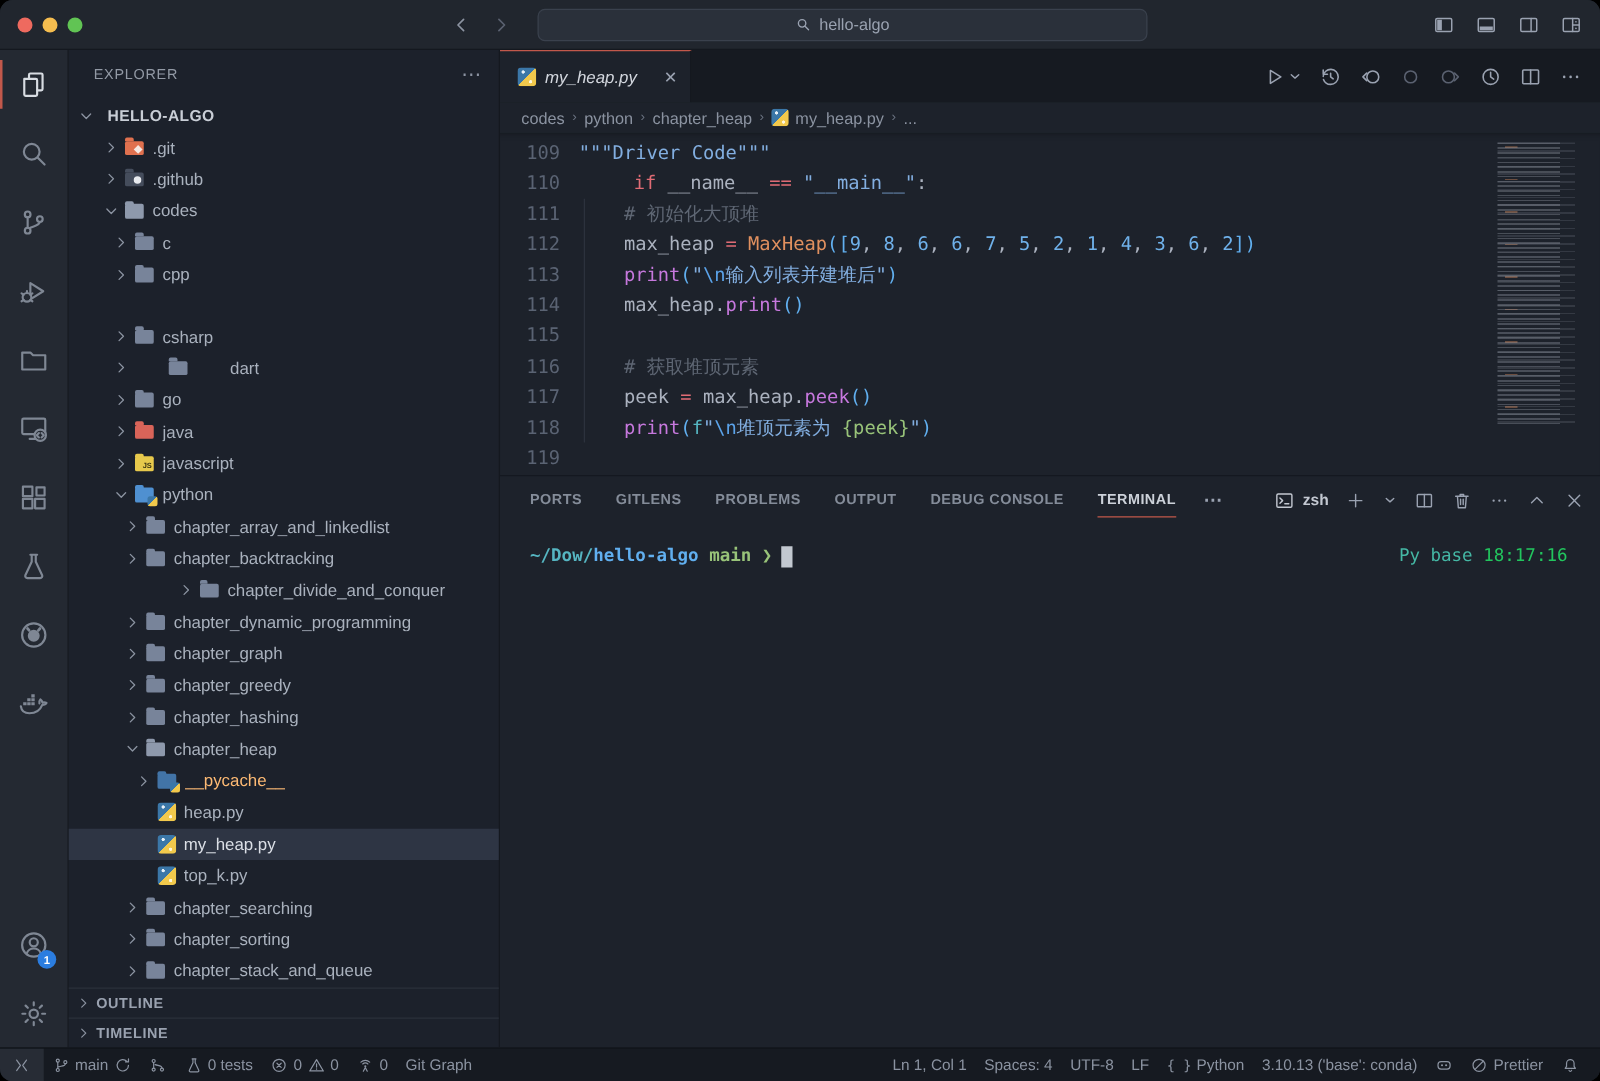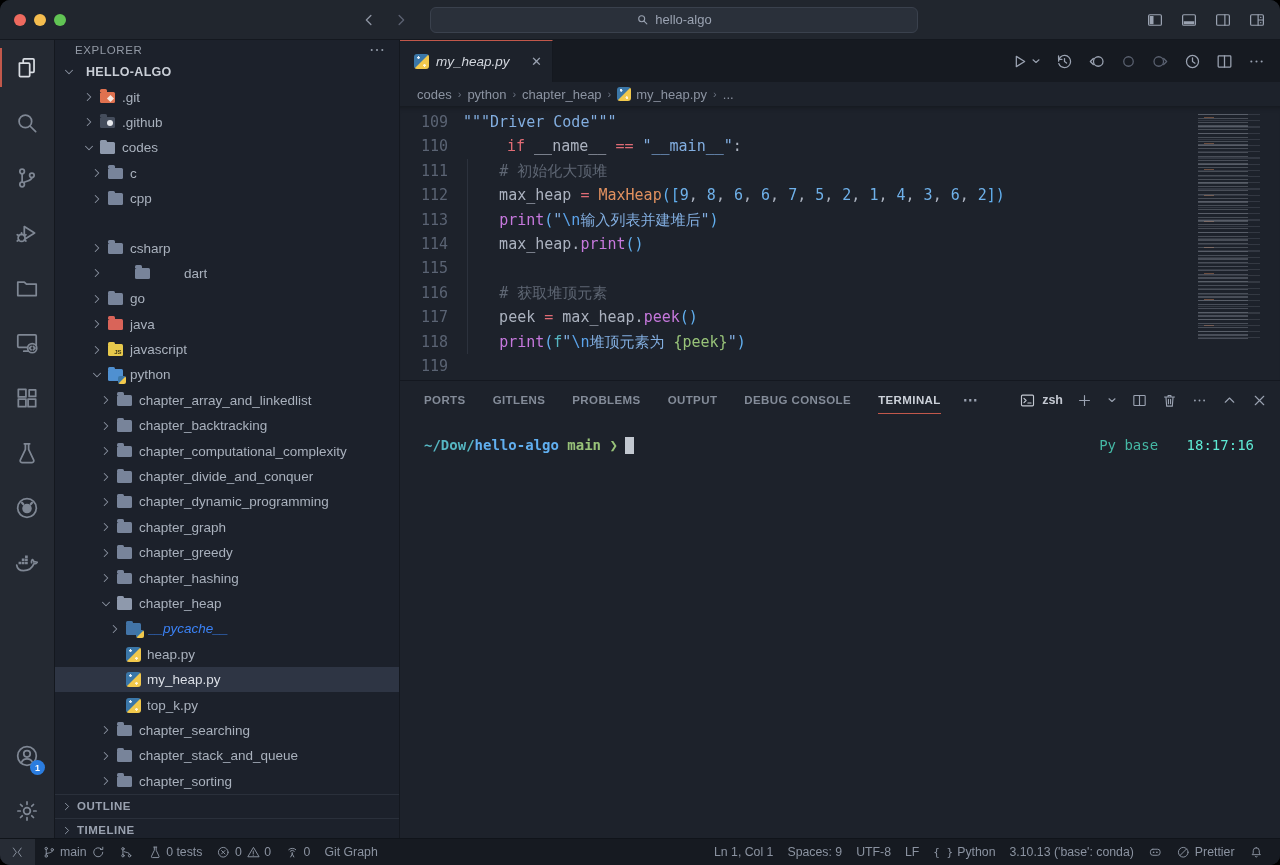--- a/index.html
+++ b/index.html
@@ -31,21 +31,21 @@
   .ab-bottom{margin-top:auto;}
   .badge{position:absolute;right:9px;bottom:8px;background:#2b7de0;color:#fff;font-size:9px;min-width:15px;height:15px;border-radius:8px;display:flex;align-items:center;justify-content:center;font-weight:bold;}
 
   
   .sidebar{width:345px;background:#1c212b;display:flex;flex-direction:column;border-right:1px solid #14181f;font-size:13.5px;}
   .sb-header{height:40px;display:flex;align-items:center;padding:0 14px 0 20px;color:#9299a5;font-size:11.5px;letter-spacing:.6px;}
   .sb-header .more{margin-left:auto;color:#8b93a1;letter-spacing:0;font-size:16px;cursor:pointer;}
   .tree{flex:none;}
   .trow{height:25.4px;display:flex;align-items:center;color:#a9b1bd;cursor:pointer;white-space:nowrap;}
   .trow.selected{background:#2e3544;color:#dbdfe6;}
-  .trow.dimmed .tlabel{color:#3b82f6;font-style:italic;}
+  .trow.dimmed .tlabel{color:#fdba74;}
   .trow .chev{width:18px;height:14px;color:#8b93a1;flex:none;}
   .trow .chev svg{width:14px;height:14px;}
   .trow.root{font-weight:bold;color:#c9ced6;font-size:12.5px;letter-spacing:.3px;}
   .tlabel{margin-left:6px;overflow:hidden;text-overflow:ellipsis;}
   .fico{width:16px;height:16px;position:relative;flex:none;}
   .fold{position:absolute;left:0;top:2.5px;width:15px;height:11.5px;border-radius:1.5px;background:#78849a;}
   .fold::before{content:"";position:absolute;top:-2.5px;left:0;width:6.5px;height:3px;background:inherit;border-radius:1.5px 1.5px 0 0;}
   .fi--folder-open .fold{background:#8e99ac;}
   .fi--folder-git .fold{background:#e0714f;}
   .fi--folder-git .fold::after{content:"";position:absolute;right:2px;bottom:2px;width:5px;height:5px;background:#f6e8e2;transform:rotate(45deg);}
@@ -118,21 +118,21 @@
   .panel-tools .icn{width:17px;height:17px;}
   .shell-pick{display:flex;align-items:center;gap:6px;font-size:12.5px;color:#c3c8d1;cursor:pointer;}
   .panel-tools .sm{width:12px;height:12px;}
   .term{flex:1;padding:16px 26px 0 24px;font-family:"DejaVu Sans Mono",monospace;font-size:14px;line-height:20px;}
   .promptline{display:flex;align-items:center;white-space:pre;}
   .t-cyan{color:#56b6c2;font-weight:bold;}
   .t-blue{color:#61afef;font-weight:bold;}
   .t-green{color:#98c379;font-weight:bold;}
   .t-plain{color:#abb2bf;}
   .t-teal{color:#45b8a5;margin-top:28px;}
-  .t-dim{color:#5eead4;margin-left:20px;}
+  .t-dim{color:#22c55e;}
   .cursor{display:inline-block;width:9px;height:17px;background:#c2c8d0;margin-left:7px;}
   .prompt-right{margin-left:auto;}
 
   
   .statusbar{background:#161a21;border-top:1px solid #10141a;display:flex;align-items:center;font-size:12.3px;color:#8b93a1;padding:0 10px 0 0;}
   .sb-group{display:flex;align-items:center;height:100%;}
   .st-item{display:flex;align-items:center;gap:4px;padding:0 7px;height:100%;cursor:pointer;white-space:nowrap;}
   .st-item .icn{width:14.5px;height:14.5px;}
   .st-item.boxed{background:#272c35;padding:0 10px;}
   .sb-right{margin-left:auto;display:flex;height:100%;}
@@ -462,32 +462,21 @@
             <span class="icn chev">
               <svg viewBox="0 0 24 24" fill="none" stroke="currentColor" stroke-width="1.6" stroke-linecap="round" stroke-linejoin="round">
                 <path d="M9 6l6 6-6 6" stroke-width="1.8"></path>
               </svg>
             </span>
             <span class="fico fi--folder">
               <span class="fold"></span>
             </span>
             <span class="tlabel">chapter_backtracking</span>
           </div>
-          <div class="trow" style="padding-left: 44px;">
-            <span class="icn chev">
-              <svg viewBox="0 0 24 24" fill="none" stroke="currentColor" stroke-width="1.6" stroke-linecap="round" stroke-linejoin="round">
-                <path d="M9 6l6 6-6 6" stroke-width="1.8"></path>
-              </svg>
-            </span>
-            <span class="fico fi--folder">
-              <span class="fold"></span>
-            </span>
-            <span class="tlabel">chapter_computational_complexity</span>
-          </div>
-          <div class="trow" style="padding-left: 44px;">
+          <div class="trow" style="padding-left: 44px; justify-content: center;">
             <span class="icn chev">
               <svg viewBox="0 0 24 24" fill="none" stroke="currentColor" stroke-width="1.6" stroke-linecap="round" stroke-linejoin="round">
                 <path d="M9 6l6 6-6 6" stroke-width="1.8"></path>
               </svg>
             </span>
             <span class="fico fi--folder">
               <span class="fold"></span>
             </span>
             <span class="tlabel">chapter_divide_and_conquer</span>
           </div>
@@ -586,32 +575,32 @@
           </div>
           <div class="trow" style="padding-left: 44px;">
             <span class="icn chev">
               <svg viewBox="0 0 24 24" fill="none" stroke="currentColor" stroke-width="1.6" stroke-linecap="round" stroke-linejoin="round">
                 <path d="M9 6l6 6-6 6" stroke-width="1.8"></path>
               </svg>
             </span>
             <span class="fico fi--folder">
               <span class="fold"></span>
             </span>
+            <span class="tlabel">chapter_sorting</span>
+          </div>
+          <div class="trow" style="padding-left: 44px;">
+            <span class="icn chev">
+              <svg viewBox="0 0 24 24" fill="none" stroke="currentColor" stroke-width="1.6" stroke-linecap="round" stroke-linejoin="round">
+                <path d="M9 6l6 6-6 6" stroke-width="1.8"></path>
+              </svg>
+            </span>
+            <span class="fico fi--folder">
+              <span class="fold"></span>
+            </span>
             <span class="tlabel">chapter_stack_and_queue</span>
-          </div>
-          <div class="trow" style="padding-left: 44px;">
-            <span class="icn chev">
-              <svg viewBox="0 0 24 24" fill="none" stroke="currentColor" stroke-width="1.6" stroke-linecap="round" stroke-linejoin="round">
-                <path d="M9 6l6 6-6 6" stroke-width="1.8"></path>
-              </svg>
-            </span>
-            <span class="fico fi--folder">
-              <span class="fold"></span>
-            </span>
-            <span class="tlabel">chapter_sorting</span>
           </div>
         </div>
       <div class="sb-sections" id="sb-sections">
           <div class="sb-sec">
             <span class="icn chev">
               <svg viewBox="0 0 24 24" fill="none" stroke="currentColor" stroke-width="1.6" stroke-linecap="round" stroke-linejoin="round">
                 <path d="M9 6l6 6-6 6" stroke-width="1.8"></path>
               </svg>
             </span>
             <span>OUTLINE</span>
@@ -876,21 +865,21 @@
         </div>
         <div class="st-item">
           <span>Git Graph</span>
         </div>
       </div>
     <div class="sb-right" id="status-right">
         <div class="st-item">
           <span>Ln 1, Col 1</span>
         </div>
         <div class="st-item">
-          <span>Spaces: 9</span>
+          <span>Spaces: 4</span>
         </div>
         <div class="st-item">
           <span>UTF-8</span>
         </div>
         <div class="st-item">
           <span>LF</span>
         </div>
         <div class="st-item">
           <span class="braces-txt">{ }</span>
           <span>Python</span>

